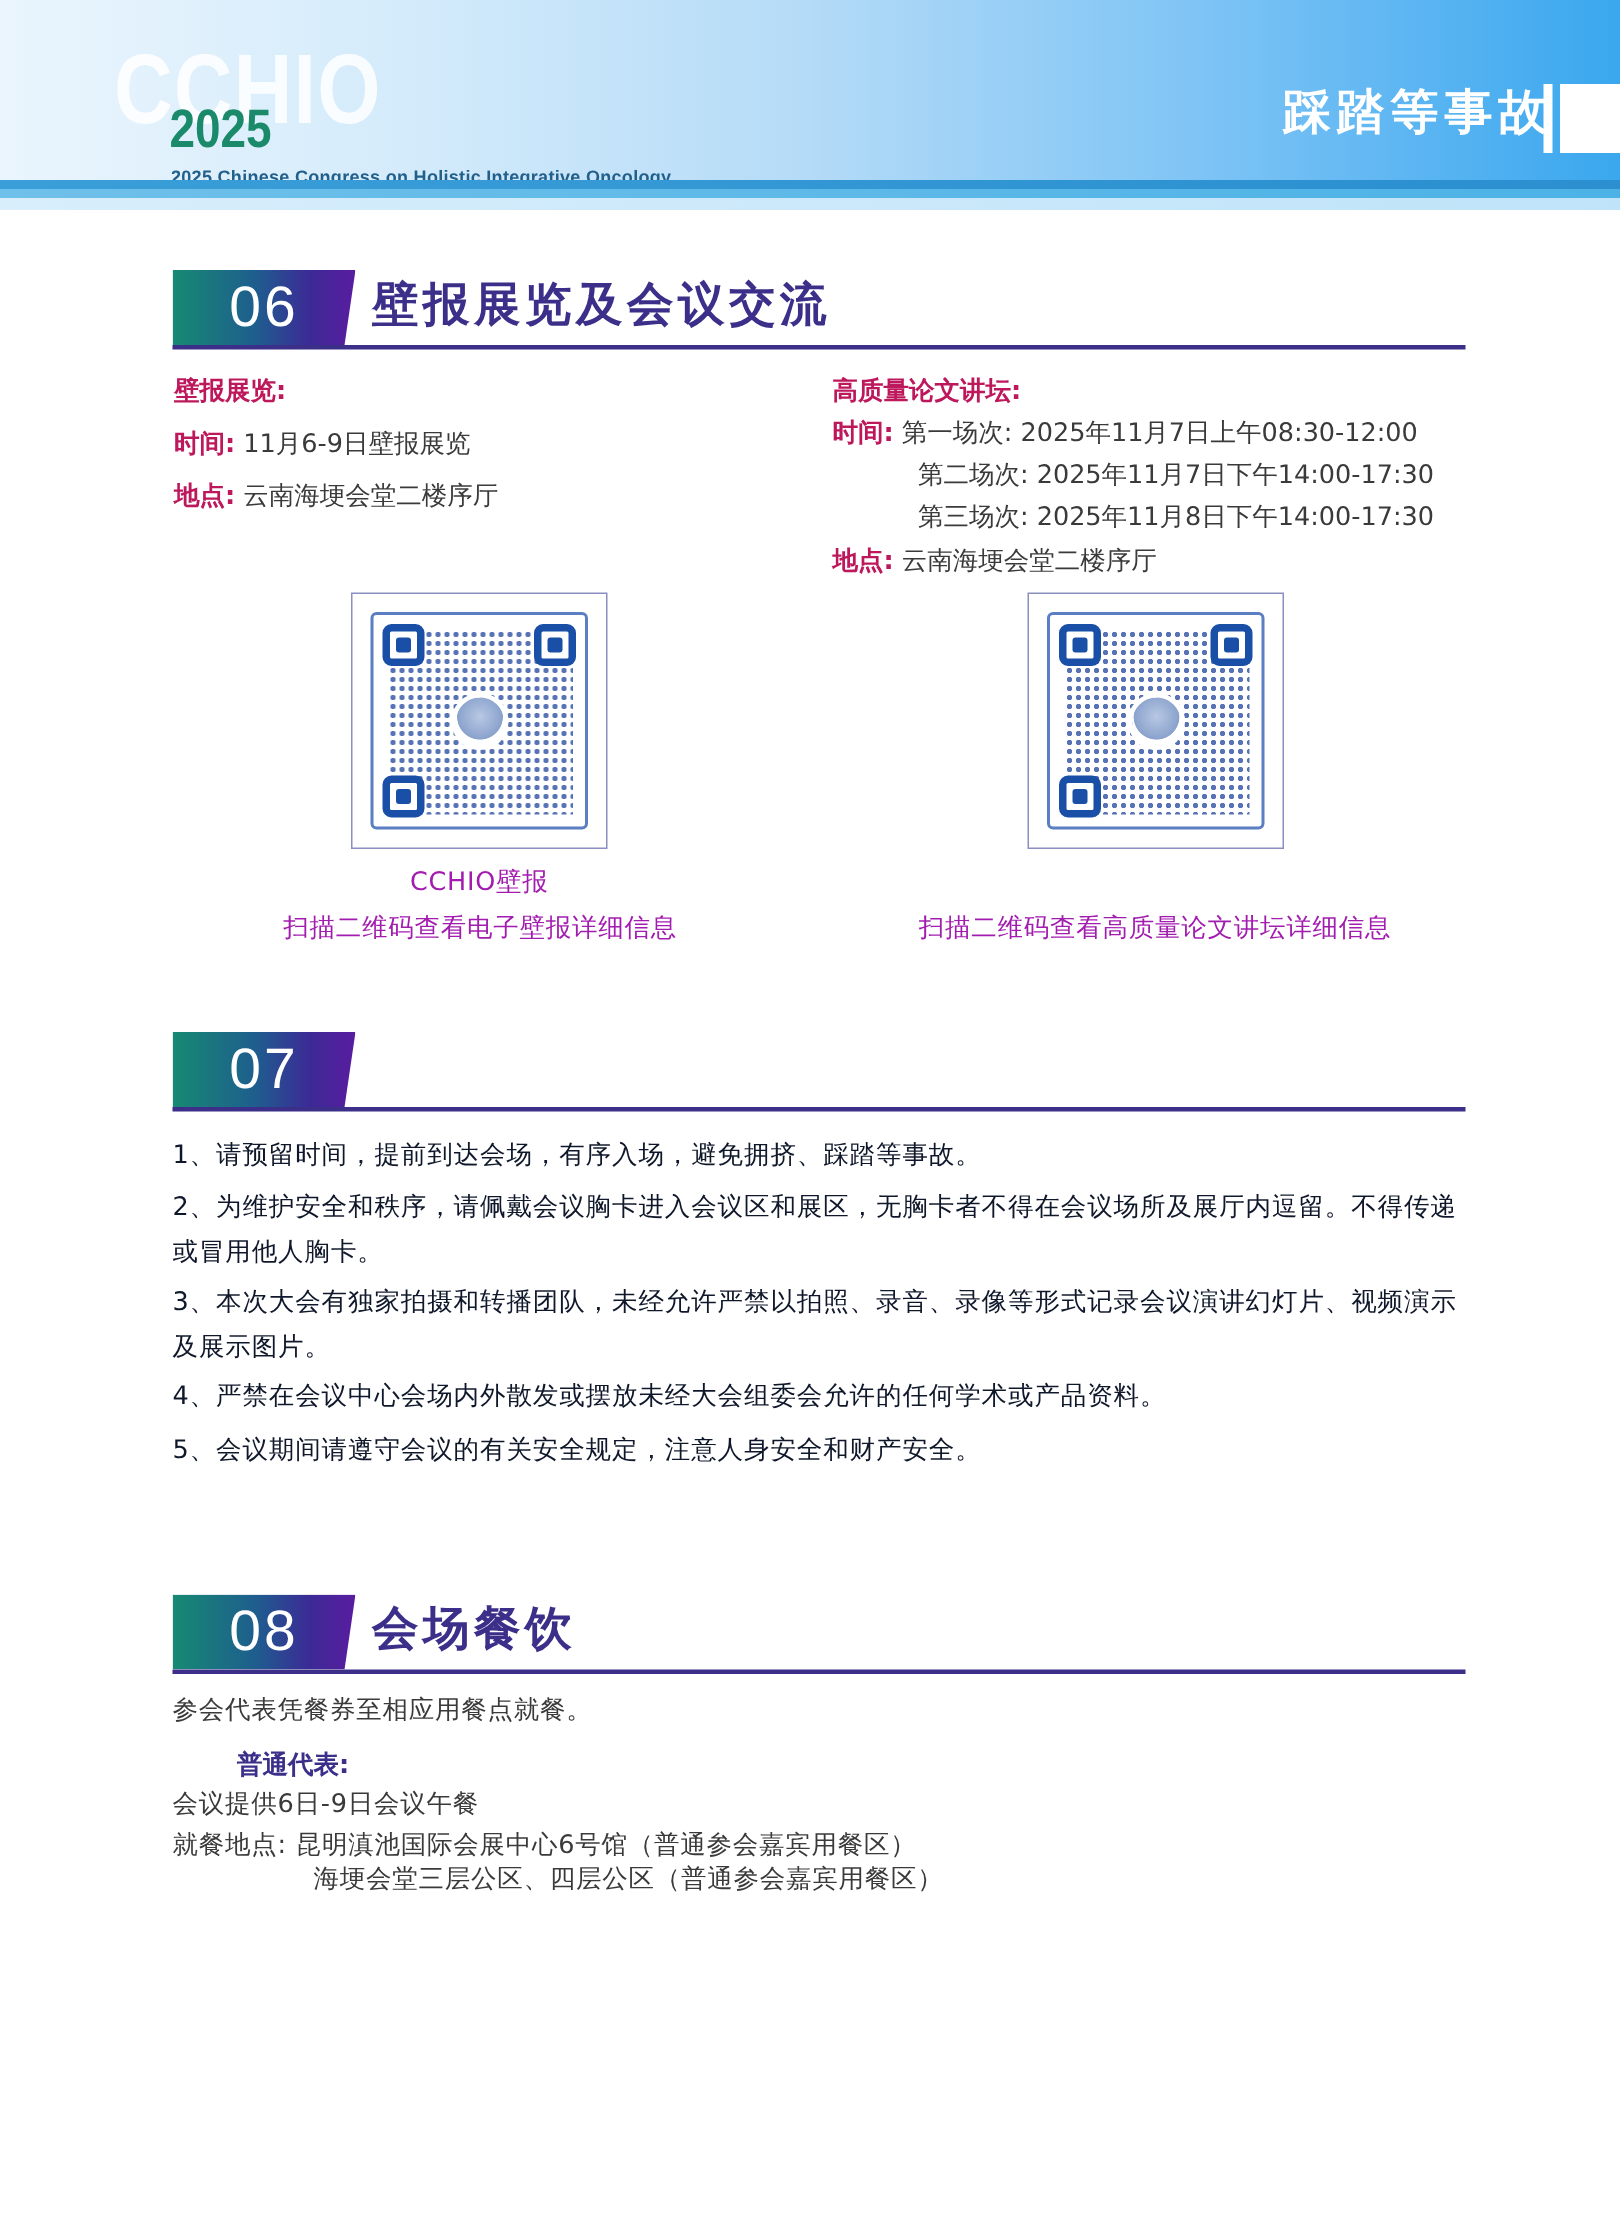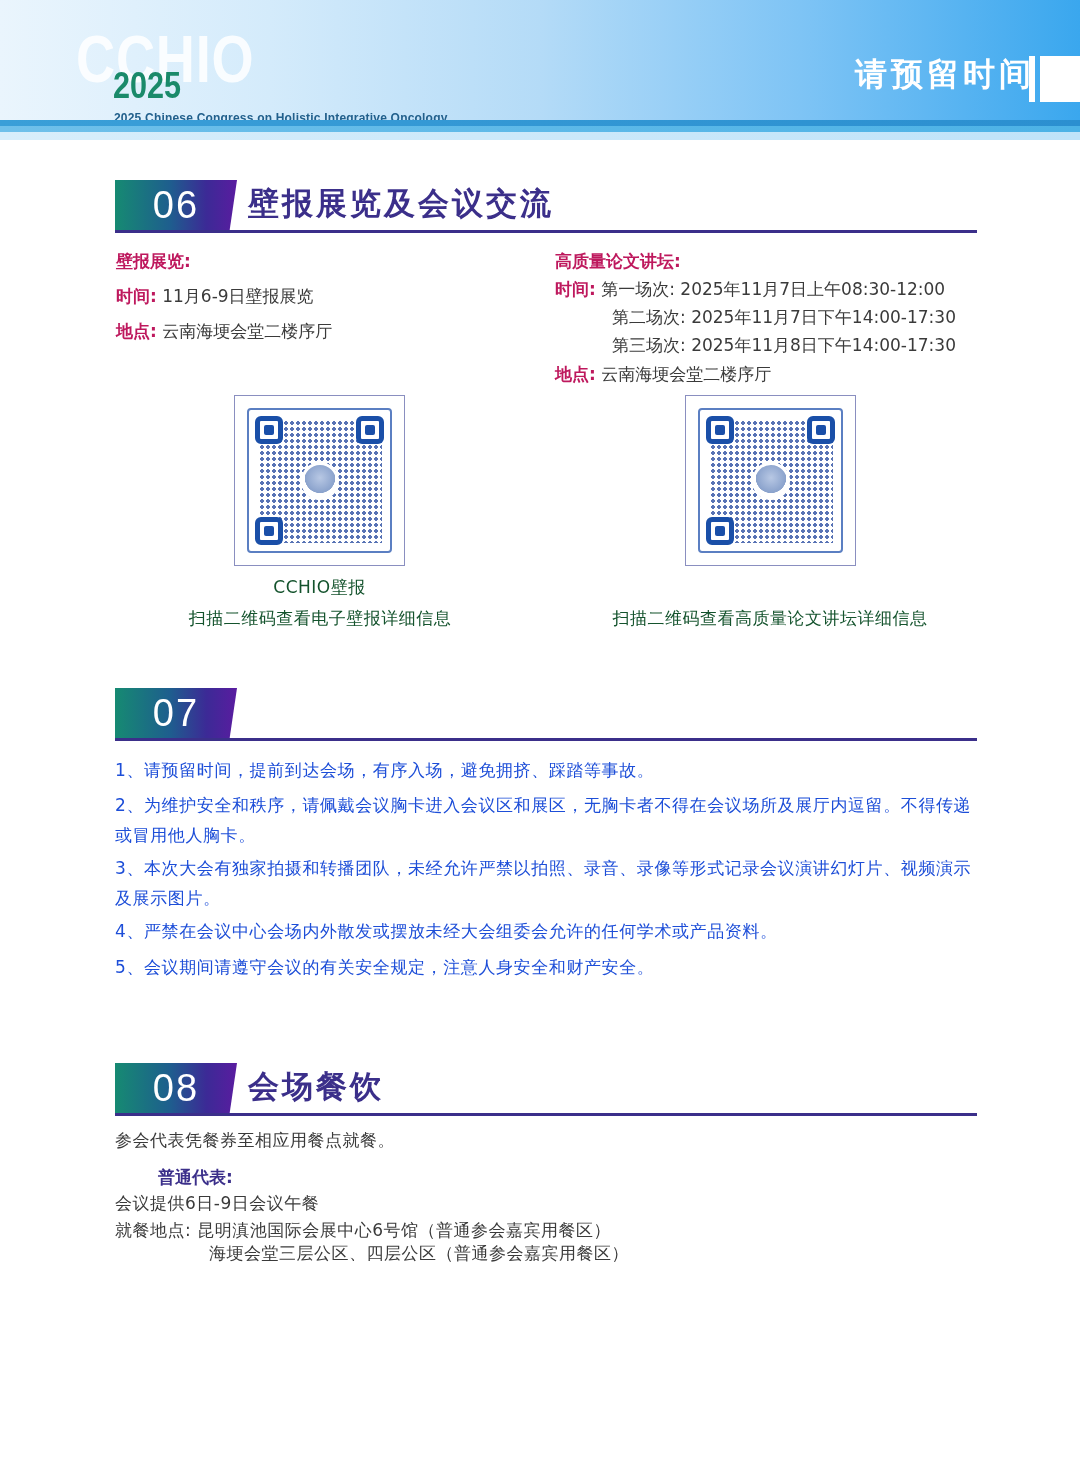--- a/index.html
+++ b/index.html
@@ -80,21 +80,21 @@
   }
   .sec-line {
     position: absolute; left: 0; top: 50px; width: 862px; height: 3px; background: #3b2f8a;
   }
 
   
   .txt { position: absolute; font-size: 17px; color: #3a3a3a; white-space: nowrap; line-height: 1.2; }
   .bold { font-weight: bold; color: #be185d; }
   .purple-bold { font-weight: bold; color: #3b2f8a; margin-left: 43px; }
   .para {
-    position: absolute; left: 115px; width: 865px; font-size: 17px; color: #1d4ed8;
+    position: absolute; left: 115px; width: 865px; font-size: 17px; color: #0f172a;
     line-height: 30px; letter-spacing: 0.6px;
   }
 
   
   .qr-frame {
     position: absolute; width: 171px; height: 171px; border: 1.5px solid #8a8fc0; background: #fff;
   }
   .qr-inner {
     position: absolute; left: 12px; top: 12px; width: 145px; height: 145px;
     border: 2px solid #5b7fc2; border-radius: 4px;
@@ -108,32 +108,32 @@
   .qr-dots {
     position: absolute; left: 10px; top: 10px; width: 123px; height: 123px;
     background-image: radial-gradient(circle, #3a5aa8 1.6px, transparent 2px);
     background-size: 6px 6px; opacity: 0.85;
   }
   .qr-logo {
     position: absolute; left: 52px; top: 52px; width: 38px; height: 38px; border-radius: 50%;
     background: radial-gradient(circle at 50% 40%, #b8c8e4 0%, #8aa2cc 60%, #ffffff 62%);
     border: 3px solid #fff;
   }
-  .caption { position: absolute; font-size: 17px; color: #14532d; text-align: center; white-space: nowrap; letter-spacing: 0.5px; }
+  .caption { position: absolute; font-size: 17px; color: #a21caf; text-align: center; white-space: nowrap; letter-spacing: 0.5px; }
 </style>
 </head>
 <body>
 
 <div class="banner">
   <div class="cchio-bg">CCHIO</div>
   <div class="congress-title">
     <span class="congress-year">2025</span>
   </div>
   <div class="congress-en">2025 Chinese Congress on Holistic Integrative Oncology</div>
-  <div class="banner-tag">请预留时间</div>
+  <div class="banner-tag">踩踏等事故</div>
   <div class="tag-bar"></div>
   <div class="tag-block"></div>
   <div class="banner-stripe1"></div>
   <div class="banner-stripe2"></div>
   <div class="banner-stripe3"></div>
 </div>
 
 <div class="sec-head" style="top:180px;">
   <div class="sec-num-box"></div>
   <div class="sec-num">06</div>

